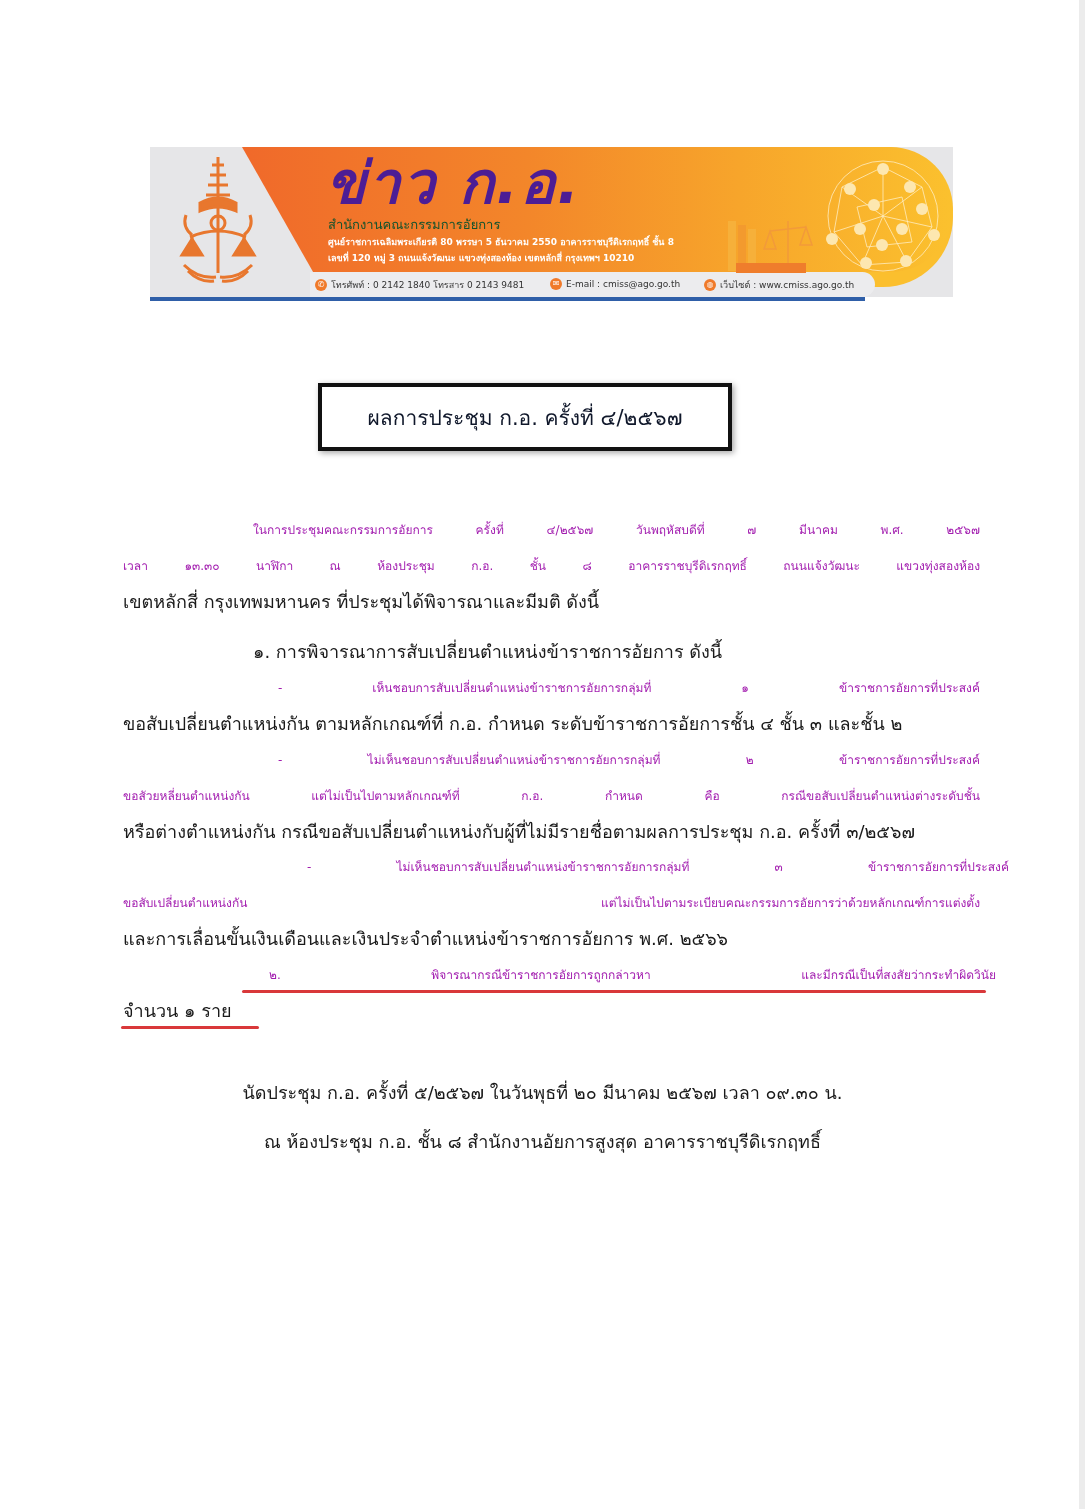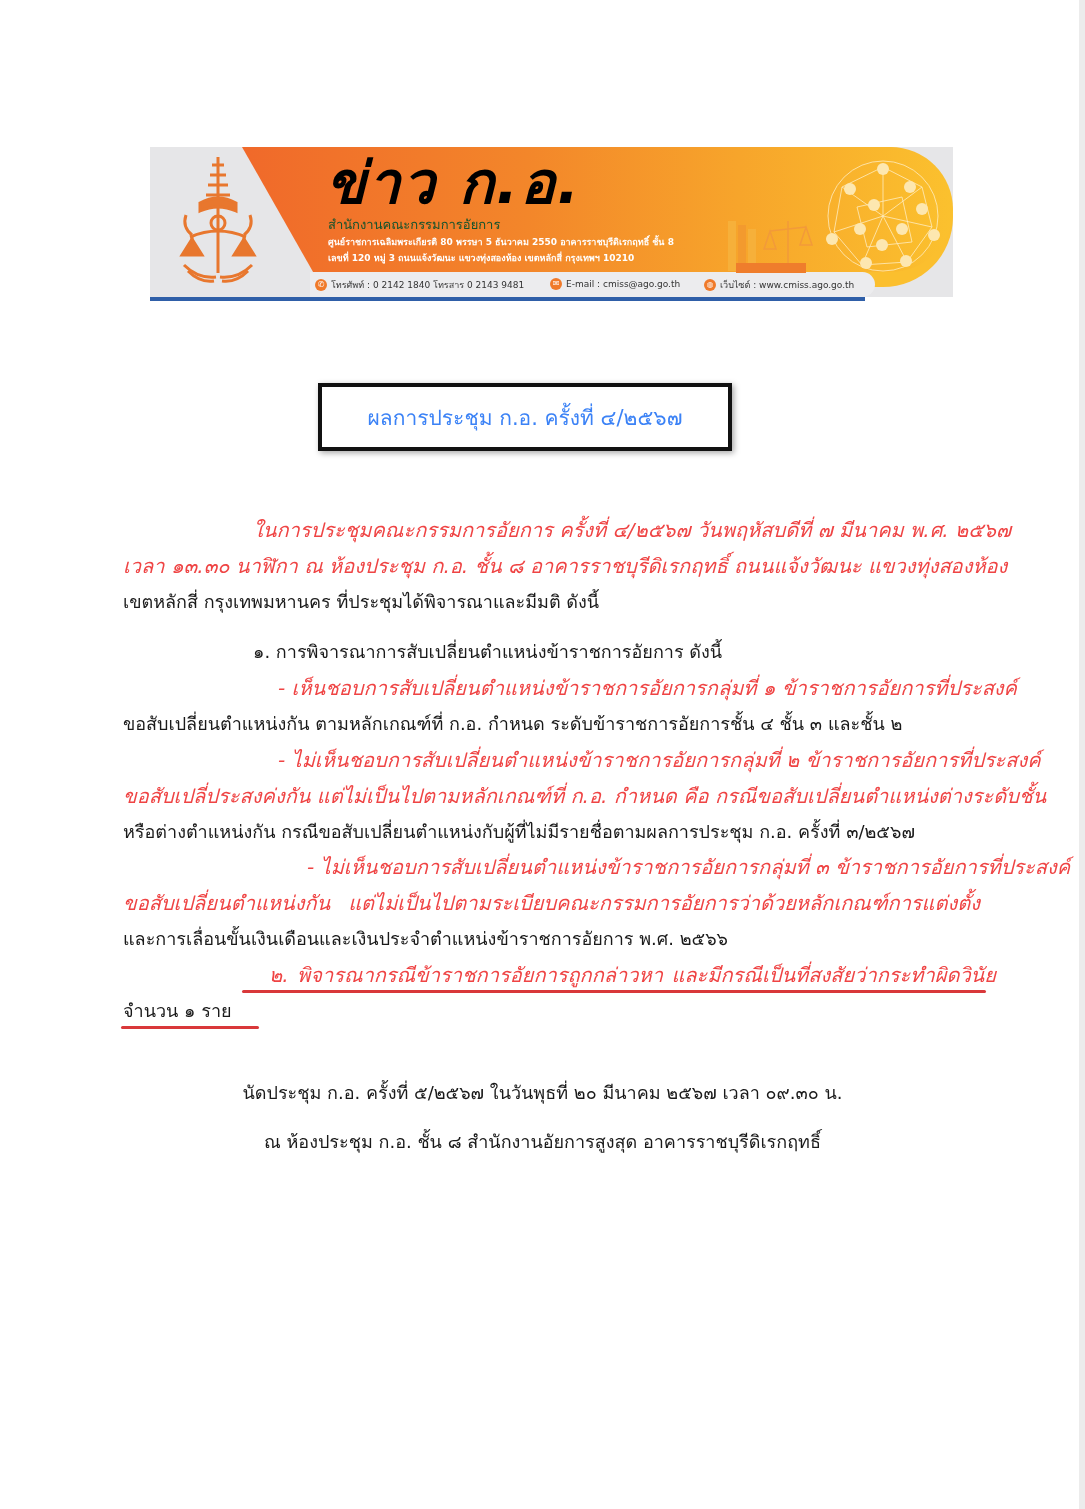--- a/index.html
+++ b/index.html
@@ -31,21 +31,21 @@
     position: absolute; left: 160px; top: 125px; width: 565px; height: 25px;
     background: #ececee; border-radius: 0 14px 14px 0;
   }
   .banner-bottom-line {
     position: absolute; left: 0; top: 150px; width: 715px; height: 4px; background: #2f5fa8;
   }
   .emblem {
     position: absolute; left: 28px; top: 8px; width: 80px; height: 130px;
   }
   .banner-title {
-    position: absolute; left: 176px; top: 2px; color: #000000;
+    position: absolute; left: 176px; top: 2px; color: #4c1d95;
     font-family: "DejaVu Sans", sans-serif; font-weight: bold; font-style: italic;
     font-size: 58px; letter-spacing: 2px; line-height: 68px;
   }
   .banner-org {
     position: absolute; left: 178px; top: 67px; color: #14532d; font-size: 13px; font-weight: normal;
   }
   .banner-addr1, .banner-addr2 {
     position: absolute; left: 178px; color: #ffffff; font-size: 9px; white-space: nowrap; font-weight: bold;
   }
   .banner-addr1 { top: 88px; }
@@ -62,28 +62,28 @@
   }
   .books {
     position: absolute; left: 578px; top: 68px; width: 100px; height: 60px;
   }
   
   .title-box {
     position: absolute; left: 318px; top: 383px; width: 406px; height: 60px;
     border: 4px solid #111; box-shadow: 2px 2px 6px rgba(0,0,0,0.35);
     display: flex; align-items: center; justify-content: center; background: #fff;
   }
-  .title-text { font-size: 21px; color: #3b82f6; }
+  .title-text { font-size: 21px; color: #0f172a; }
   
   .line {
     position: absolute; font-size: 18px; line-height: 24px; white-space: nowrap; color: #1a1a1a;
   }
   .justify-line {
-    position: absolute; font-size: 20px; line-height: 24px; white-space: nowrap; text-align: justify;
-    text-align-last: justify; color: #ef4444; font-style: italic;
+    position: absolute; font-size: 12px; line-height: 24px; white-space: nowrap; text-align: justify;
+    text-align-last: justify; color: #a21caf;
   }
   .red-underline {
     position: absolute; height: 3px; background: #d9383a; border-radius: 2px;
   }
   .center-line {
     position: absolute; left: 0; width: 1085px; text-align: center; font-size: 18px; line-height: 24px; color: #1a1a1a;
   }
 </style>
 </head>
 <body>
@@ -175,21 +175,21 @@
 
 <div class="justify-line" style="left:253px; top:518px; width:727px;">ในการประชุมคณะกรรมการอัยการ ครั้งที่ ๔/๒๕๖๗ วันพฤหัสบดีที่ ๗ มีนาคม พ.ศ. ๒๕๖๗</div>
 <div class="justify-line" style="left:123px; top:554px; width:857px;">เวลา ๑๓.๓๐ นาฬิกา ณ ห้องประชุม ก.อ. ชั้น ๘ อาคารราชบุรีดิเรกฤทธิ์ ถนนแจ้งวัฒนะ แขวงทุ่งสองห้อง</div>
 <div class="line" style="left:123px; top:590px;">เขตหลักสี่ กรุงเทพมหานคร ที่ประชุมได้พิจารณาและมีมติ ดังนี้</div>
 
 <div class="line" style="left:253px; top:640px;">๑. การพิจารณาการสับเปลี่ยนตำแหน่งข้าราชการอัยการ ดังนี้</div>
 <div class="justify-line" style="left:278px; top:676px; width:702px;">- เห็นชอบการสับเปลี่ยนตำแหน่งข้าราชการอัยการกลุ่มที่ ๑ ข้าราชการอัยการที่ประสงค์</div>
 <div class="line" style="left:123px; top:712px;">ขอสับเปลี่ยนตำแหน่งกัน ตามหลักเกณฑ์ที่ ก.อ. กำหนด ระดับข้าราชการอัยการชั้น ๔ ชั้น ๓ และชั้น ๒</div>
 
 <div class="justify-line" style="left:278px; top:748px; width:702px;">- ไม่เห็นชอบการสับเปลี่ยนตำแหน่งข้าราชการอัยการกลุ่มที่ ๒ ข้าราชการอัยการที่ประสงค์</div>
-<div class="justify-line" style="left:123px; top:784px; width:857px;">ขอสับเปลี่ประสงค่งกัน แต่ไม่เป็นไปตามหลักเกณฑ์ที่ ก.อ. กำหนด คือ กรณีขอสับเปลี่ยนตำแหน่งต่างระดับชั้น</div>
+<div class="justify-line" style="left:123px; top:784px; width:857px;">ขอสัวยหลี่ยนตำแหน่งกัน แต่ไม่เป็นไปตามหลักเกณฑ์ที่ ก.อ. กำหนด คือ กรณีขอสับเปลี่ยนตำแหน่งต่างระดับชั้น</div>
 <div class="line" style="left:123px; top:820px;">หรือต่างตำแหน่งกัน กรณีขอสับเปลี่ยนตำแหน่งกับผู้ที่ไม่มีรายชื่อตามผลการประชุม ก.อ. ครั้งที่ ๓/๒๕๖๗</div>
 
 <div class="justify-line" style="left:278px; top:855px; width:702px;margin-left:29px;">- ไม่เห็นชอบการสับเปลี่ยนตำแหน่งข้าราชการอัยการกลุ่มที่ ๓ ข้าราชการอัยการที่ประสงค์</div>
 <div class="justify-line" style="left:123px; top:891px; width:857px;">ขอสับเปลี่ยนตำแหน่งกัน แต่ไม่เป็นไปตามระเบียบคณะกรรมการอัยการว่าด้วยหลักเกณฑ์การแต่งตั้ง</div>
 <div class="line" style="left:123px; top:927px;">และการเลื่อนขั้นเงินเดือนและเงินประจำตำแหน่งข้าราชการอัยการ พ.ศ. ๒๕๖๖</div>
 
 <div class="justify-line" style="left:269px; top:963px; width:727px;">๒. พิจารณากรณีข้าราชการอัยการถูกกล่าวหา และมีกรณีเป็นที่สงสัยว่ากระทำผิดวินัย</div>
 <div class="red-underline" style="left:242px; top:990px; width:744px;"></div>
 <div class="line" style="left:123px; top:999px;">จำนวน ๑ ราย</div>
 <div class="red-underline" style="left:121px; top:1026px; width:138px;"></div>

